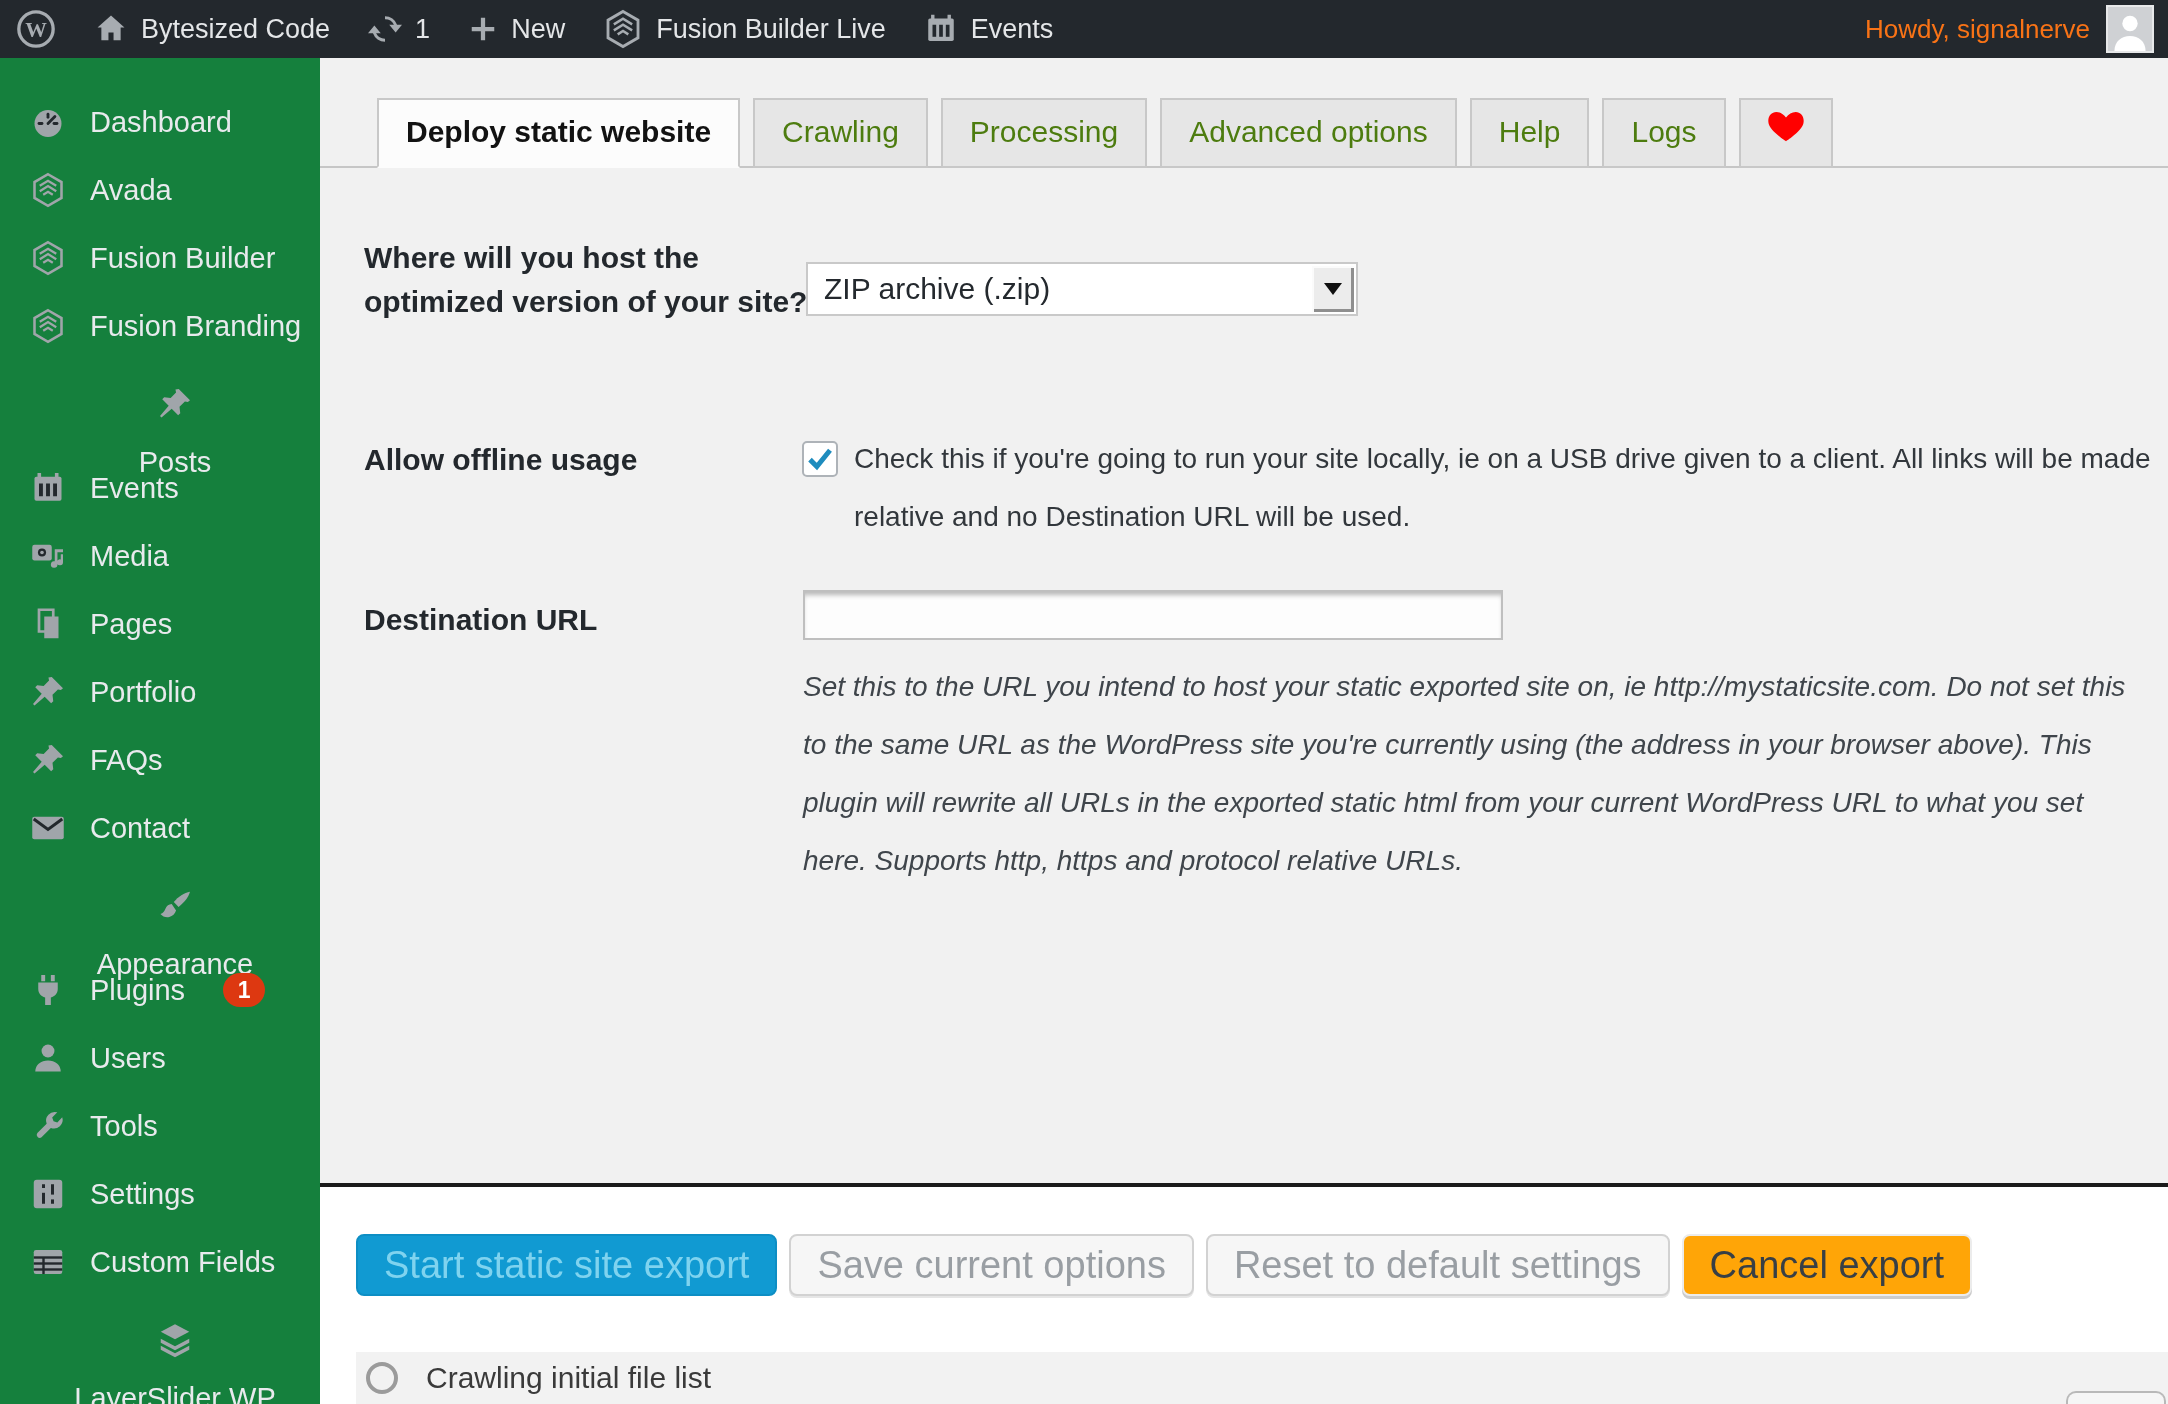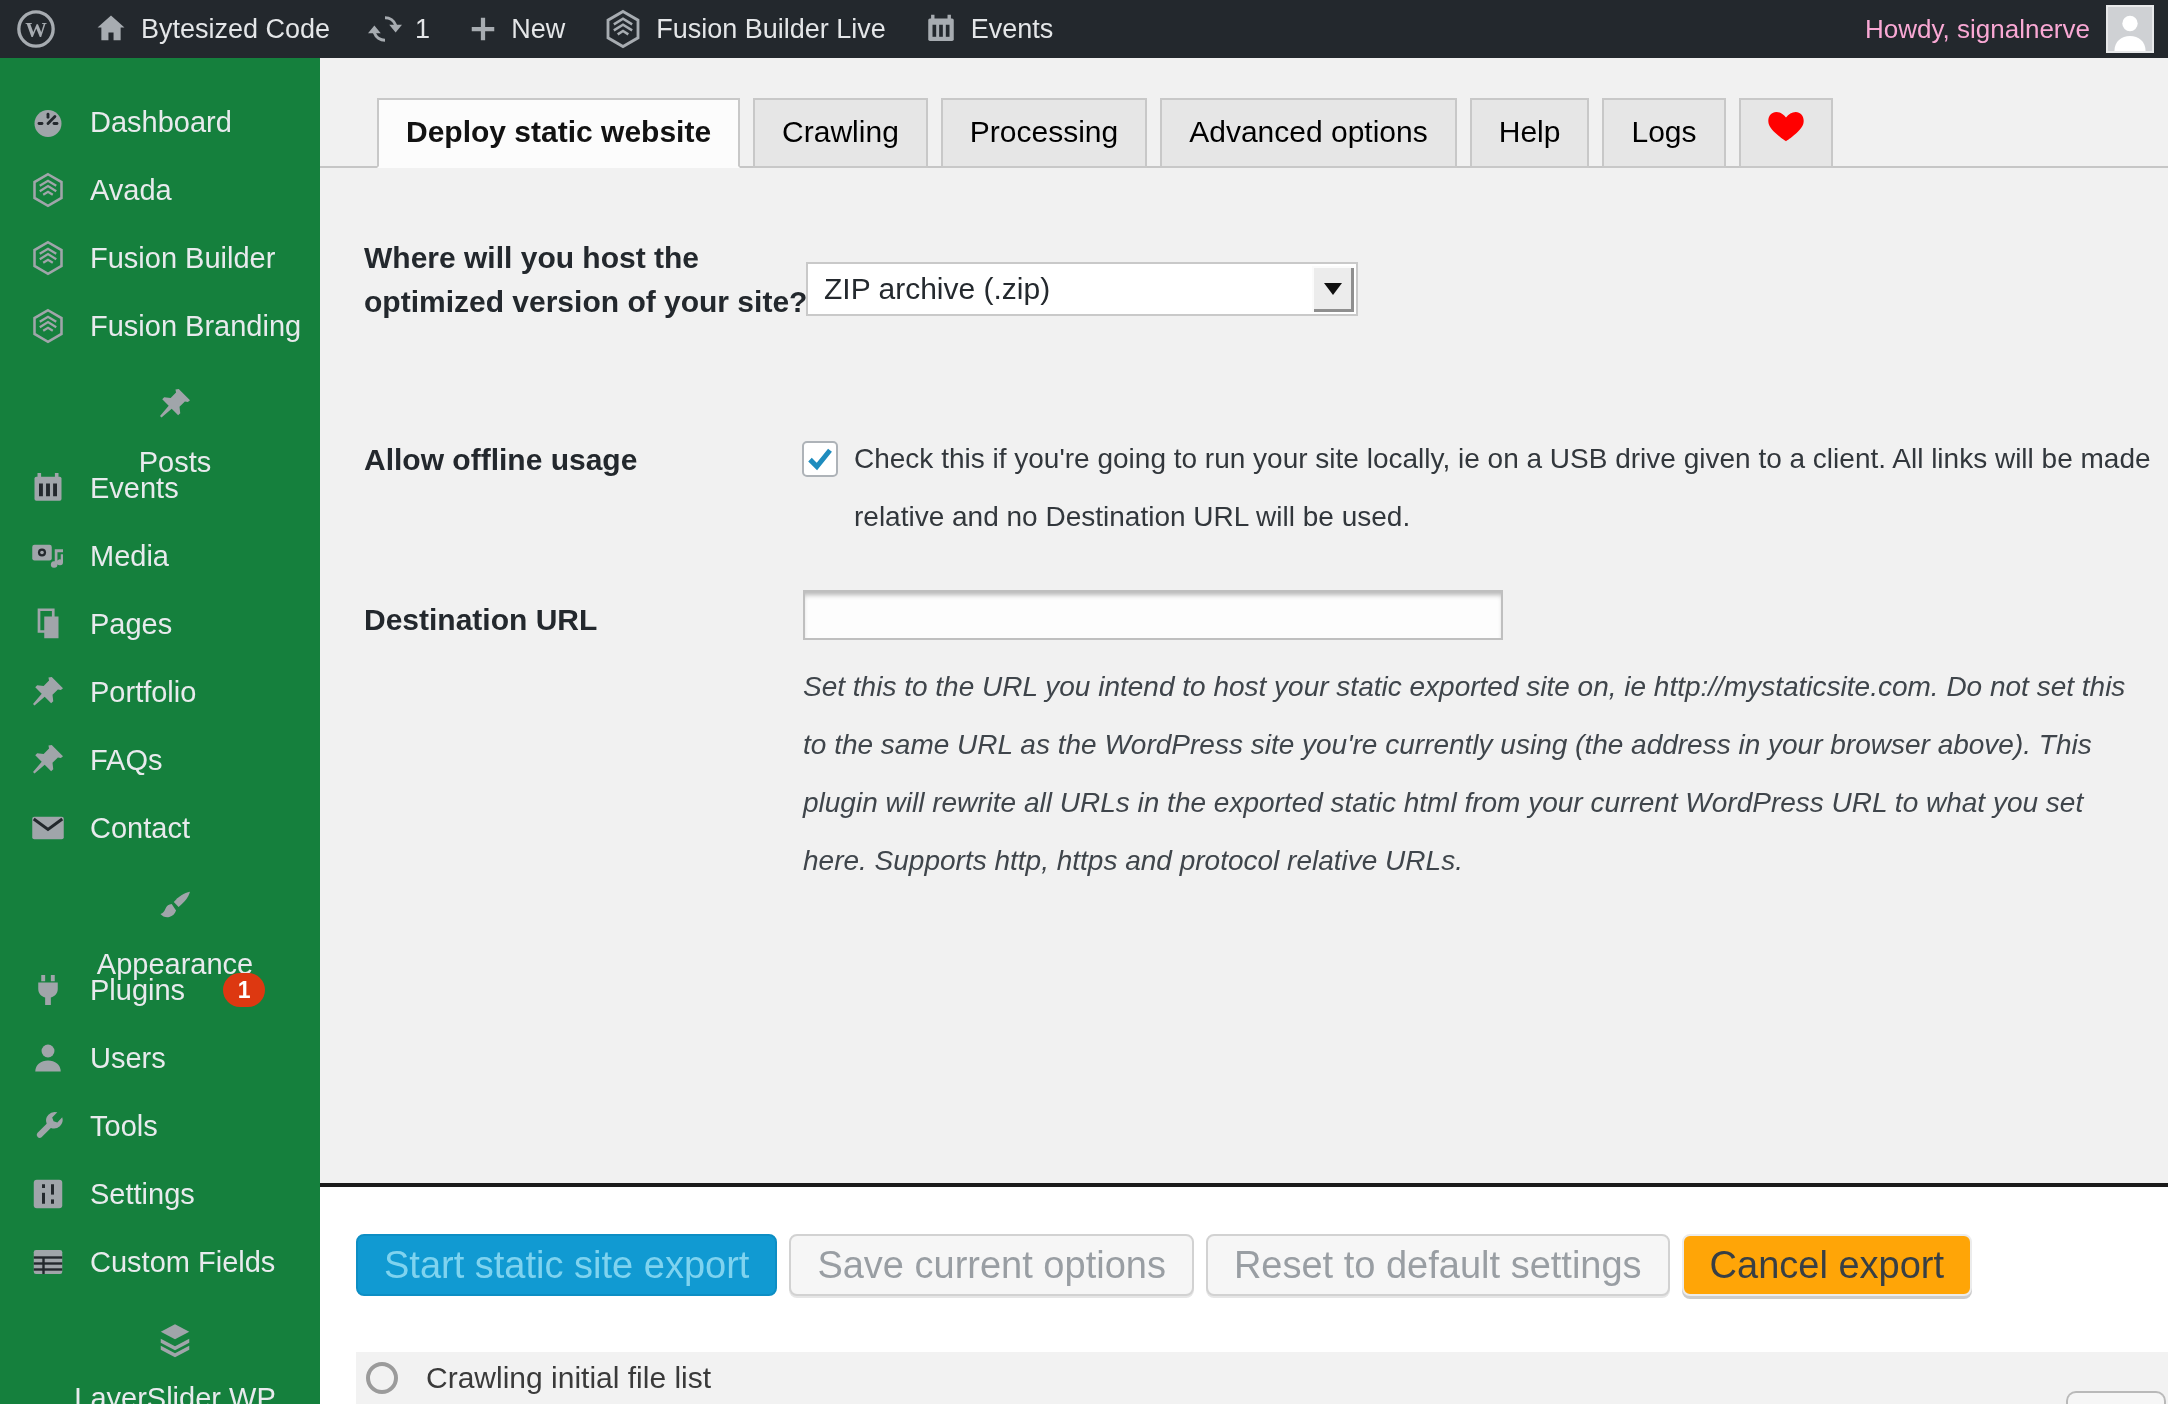--- a/index.html
+++ b/index.html
@@ -5,42 +5,42 @@
   html,body{margin:0;padding:0;background:#fff;}
   #screen{position:relative;width:2168px;height:1404px;overflow:hidden;
           font-family:"Liberation Sans","DejaVu Sans",sans-serif;-webkit-font-smoothing:antialiased;}
 
   
   .admin-bar{position:absolute;top:0;left:0;width:2168px;height:58px;background:#23282d;
              display:flex;align-items:center;justify-content:space-between;color:#e4e6e8;font-size:27px;}
   .ab-left{display:flex;align-items:center;gap:38px;padding-left:16px;}
   .ab-item{display:flex;align-items:center;gap:13px;cursor:pointer;white-space:nowrap;}
   .ab-item svg{display:block;}
-  .ab-right{display:flex;align-items:center;gap:16px;padding-right:14px;font-size:26px;color:#f9a8d4;}
+  .ab-right{display:flex;align-items:center;gap:16px;padding-right:14px;font-size:26px;color:#f97316;}
   .avatar{width:48px;height:48px;background:#cfd1d4;border:2px solid #e7e8e9;box-sizing:border-box;
           display:flex;align-items:center;justify-content:center;overflow:hidden;}
 
   
   .layout{position:absolute;top:58px;left:0;width:2168px;height:1346px;display:flex;}
   .sidebar{width:320px;min-width:320px;background:#15803d;color:#e8eaed;padding-top:30px;box-sizing:border-box;}
   .sidebar ul{list-style:none;margin:0;padding:0;}
   .sidebar li{display:flex;align-items:center;height:68px;padding-left:30px;gap:24px;font-size:29px;cursor:pointer;}
   .sidebar li .mi{width:36px;height:36px;flex:0 0 36px;}
   .sidebar li .mi svg{display:block;width:36px;height:36px;}
   .group-gap{margin-top:26px;flex-direction:column;}
   .badge{margin-left:14px;min-width:34px;height:34px;border-radius:17px;background:#dd3811;color:#fff;
          font-size:23px;font-weight:700;display:inline-flex;align-items:center;justify-content:center;padding:0 4px;}
 
   
   .content{position:relative;flex:1;background:#f1f1f1;overflow:hidden;}
 
   .tab-row{position:absolute;top:40px;left:0;right:0;display:flex;align-items:flex-end;
            padding-left:57px;border-bottom:2px solid #c6c6c6;}
   .tab{box-sizing:border-box;height:70px;line-height:64px;padding:0 27px;margin-right:13px;margin-bottom:-2px;
-       background:#e6e6e6;border:2px solid #c8c8c8;color:#000000;font-size:30px;cursor:pointer;white-space:nowrap;}
+       background:#e6e6e6;border:2px solid #c8c8c8;color:#4d7c0f;font-size:30px;cursor:pointer;white-space:nowrap;}
   .tab.active{background:#fcfcfc;border-bottom-color:#fcfcfc;color:#121212;font-weight:700;}
   .tab.heart-tab{display:flex;align-items:center;justify-content:center;padding:0 24px;}
 
   .form-label{position:absolute;left:44px;font-size:30px;font-weight:700;color:#23282d;line-height:44px;}
   .select-box{position:absolute;left:486px;top:204px;width:552px;height:54px;box-sizing:border-box;
               background:#fff;border:2px solid #c9c9c9;display:flex;align-items:center;cursor:pointer;}
   .select-text{padding-left:16px;font-size:30px;color:#24292e;flex:1;white-space:nowrap;overflow:hidden;}
   .select-arrow{width:42px;height:46px;margin:0 2px 0 auto;background:#ececec;
                 box-shadow:inset 2px 2px 0 #fbfbfb,inset -3px -3px 0 #8f8f8f;
                 display:flex;align-items:center;justify-content:center;}

